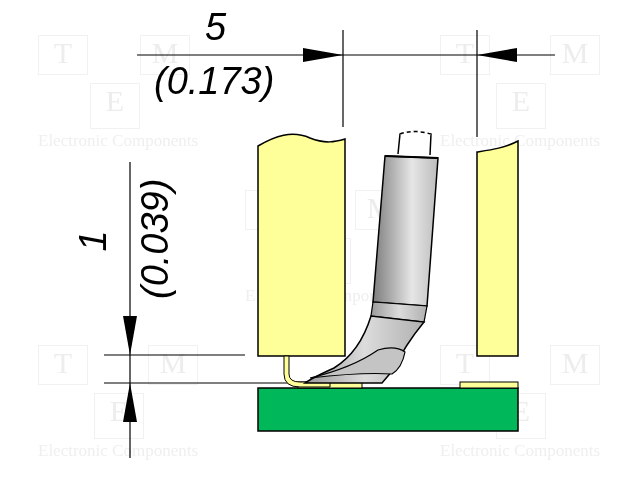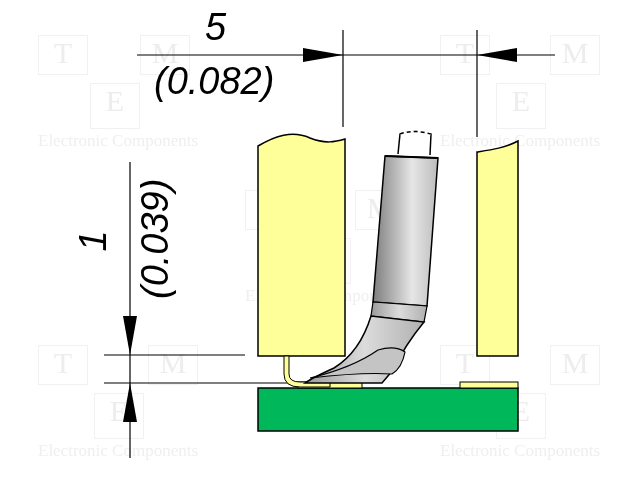--- a/index.html
+++ b/index.html
@@ -96,16 +96,16 @@
 
     <path d="M373,302 L427,306 L424,322 L371,316 Z" fill="url(#tipGrad2)" stroke="#000" stroke-width="1.2"></path>
 
     <path d="M371,316 Q360,352 334,368 Q312,378 305,383 L382,383 L393,370 Q405,345 424,322 Z" fill="url(#tipGrad2)" stroke="#000" stroke-width="1.5"></path>
 
     <path d="M310,378 Q352,368 378,350 Q395,345 405,352 Q402,368 392,374 Q362,372 310,378 Z" fill="#c4c4c4" stroke="#000" stroke-width="1.2"></path>
   </g>
 </svg>
 
 <div class="dim-text" style="left:205px;top:8px;font-size:38px;">5</div>
-<div class="dim-text" style="left:154px;top:62px;font-size:38px;">(0.082)</div>
+<div class="dim-text" style="left:154px;top:62px;font-size:38px;">(0.173)</div>
 
 <div class="dim-text" style="left:82px;top:222px;font-size:38px;transform:rotate(-90deg);transform-origin:center center;">1</div>
 <div class="dim-text" style="left:85px;top:210px;font-size:38px;width:140px;transform:rotate(-90deg);transform-origin:center center;">(0.039)</div>
 
 </body></html>

